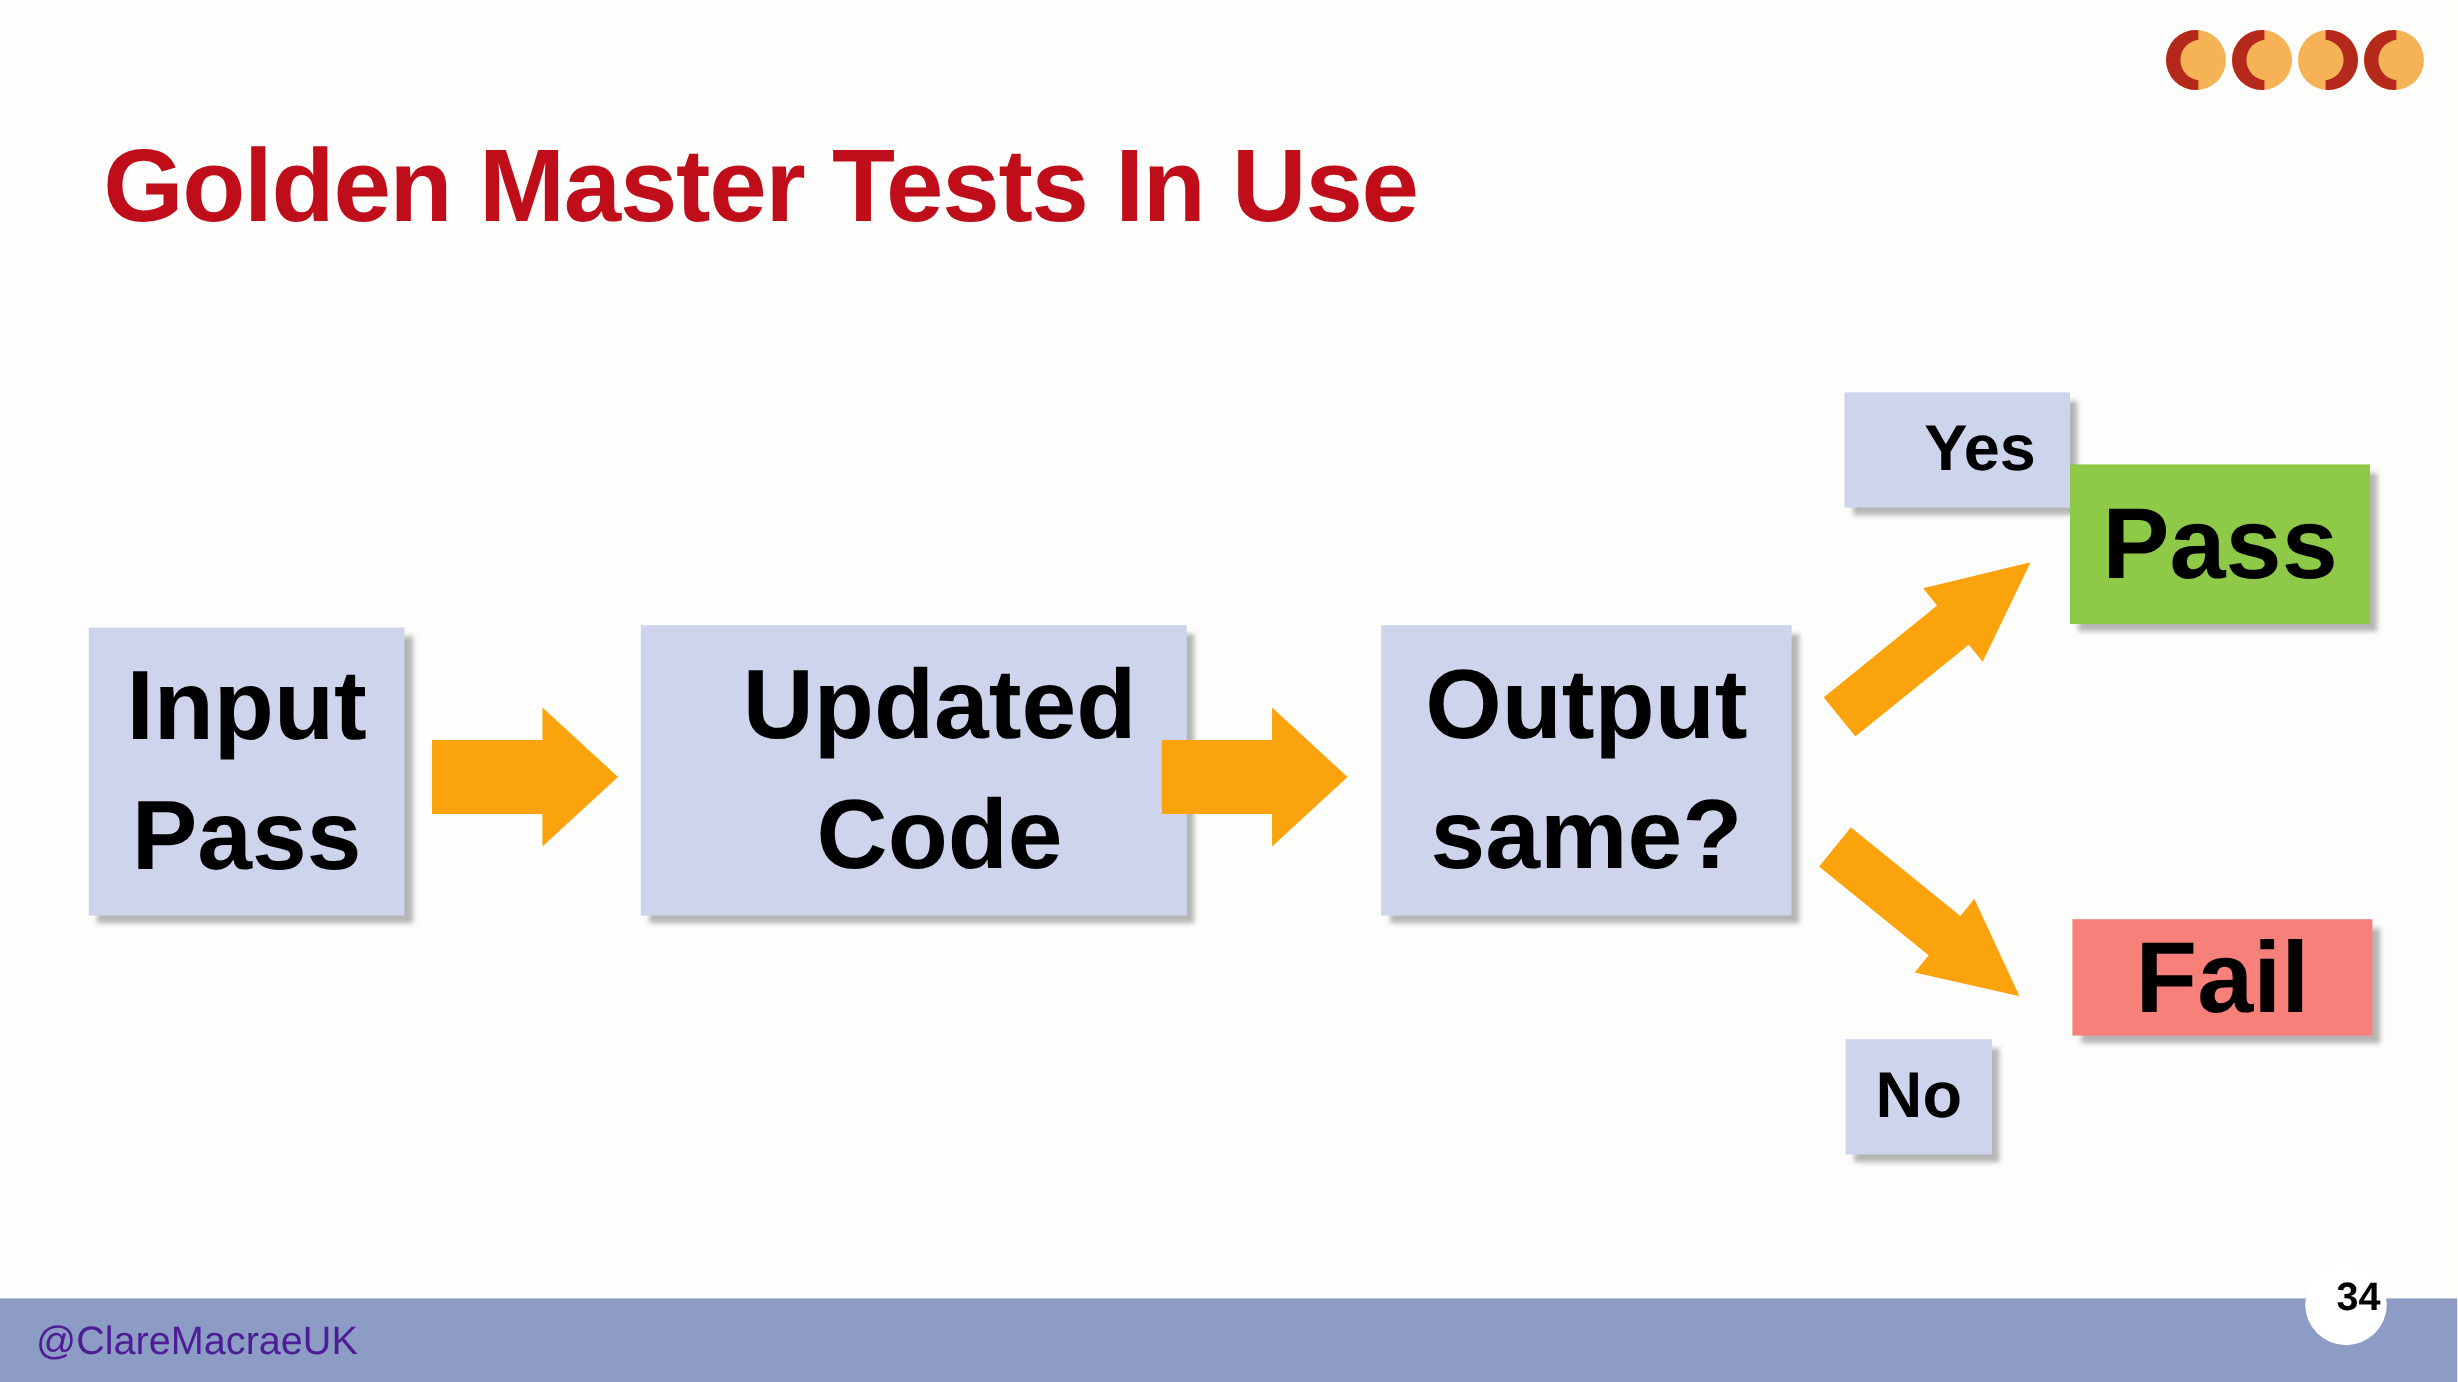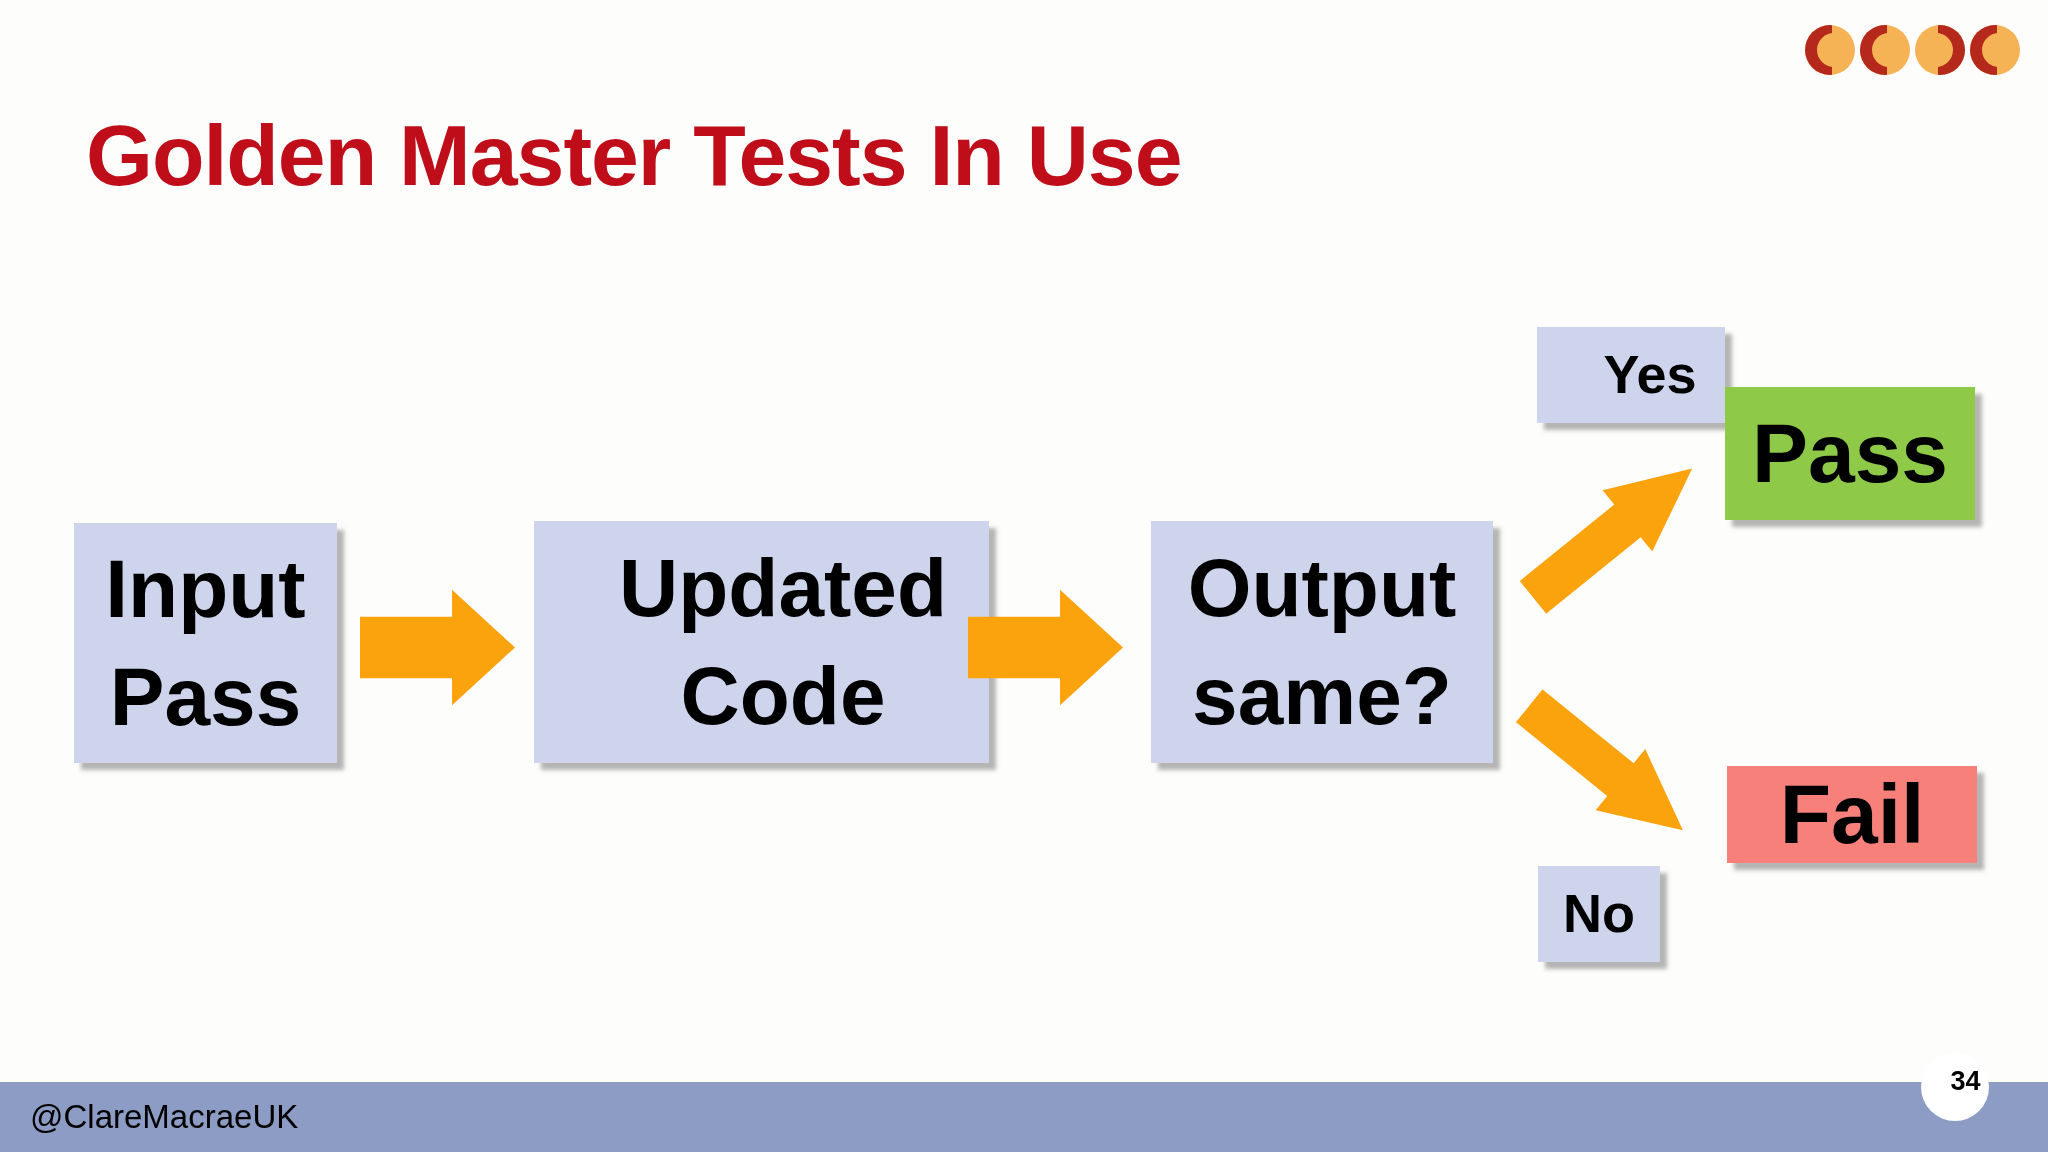--- a/index.html
+++ b/index.html
@@ -48,27 +48,27 @@
   .arrow svg { display:block; width:100%; height:100%; }
   .arrow-h1 { left:360px; top:580px; width:155px; height:135px; }
   .arrow-h2 { left:968px; top:580px; width:155px; height:135px; }
   .arrow-up   { left:1510px; top:487px; width:205px; height:92px; transform:rotate(-39deg); }
   .arrow-down { left:1507px; top:722px; width:198px; height:92px; transform:rotate(39deg); }
 
   
   .footer-bar { position:absolute; left:0; top:1082px; width:2048px; height:70px;
                 background:#8C9CC4; }
   .handle { position:absolute; left:30px; top:0; height:70px; line-height:70px;
-            color:#000000; font-size:33px; font-weight:400; }
+            color:#4c1d95; font-size:33px; font-weight:400; }
   .page-badge {
     position:absolute; left:1921px; top:1053px; width:68px; height:68px;
     border-radius:50%; background:#ffffff; z-index:2;
     display:flex; align-items:center; justify-content:center;
   }
-  .page-badge span { font-size:27px; font-weight:bold; color:#000;
+  .page-badge span { font-size:33px; font-weight:bold; color:#000;
                      position:relative; top:-6px;margin-left:21px; }
 </style>
 </head>
 <body>
 
 <div class="slide">
 
   <div class="title">Golden Master Tests In Use</div>
 
   <div class="logo">

